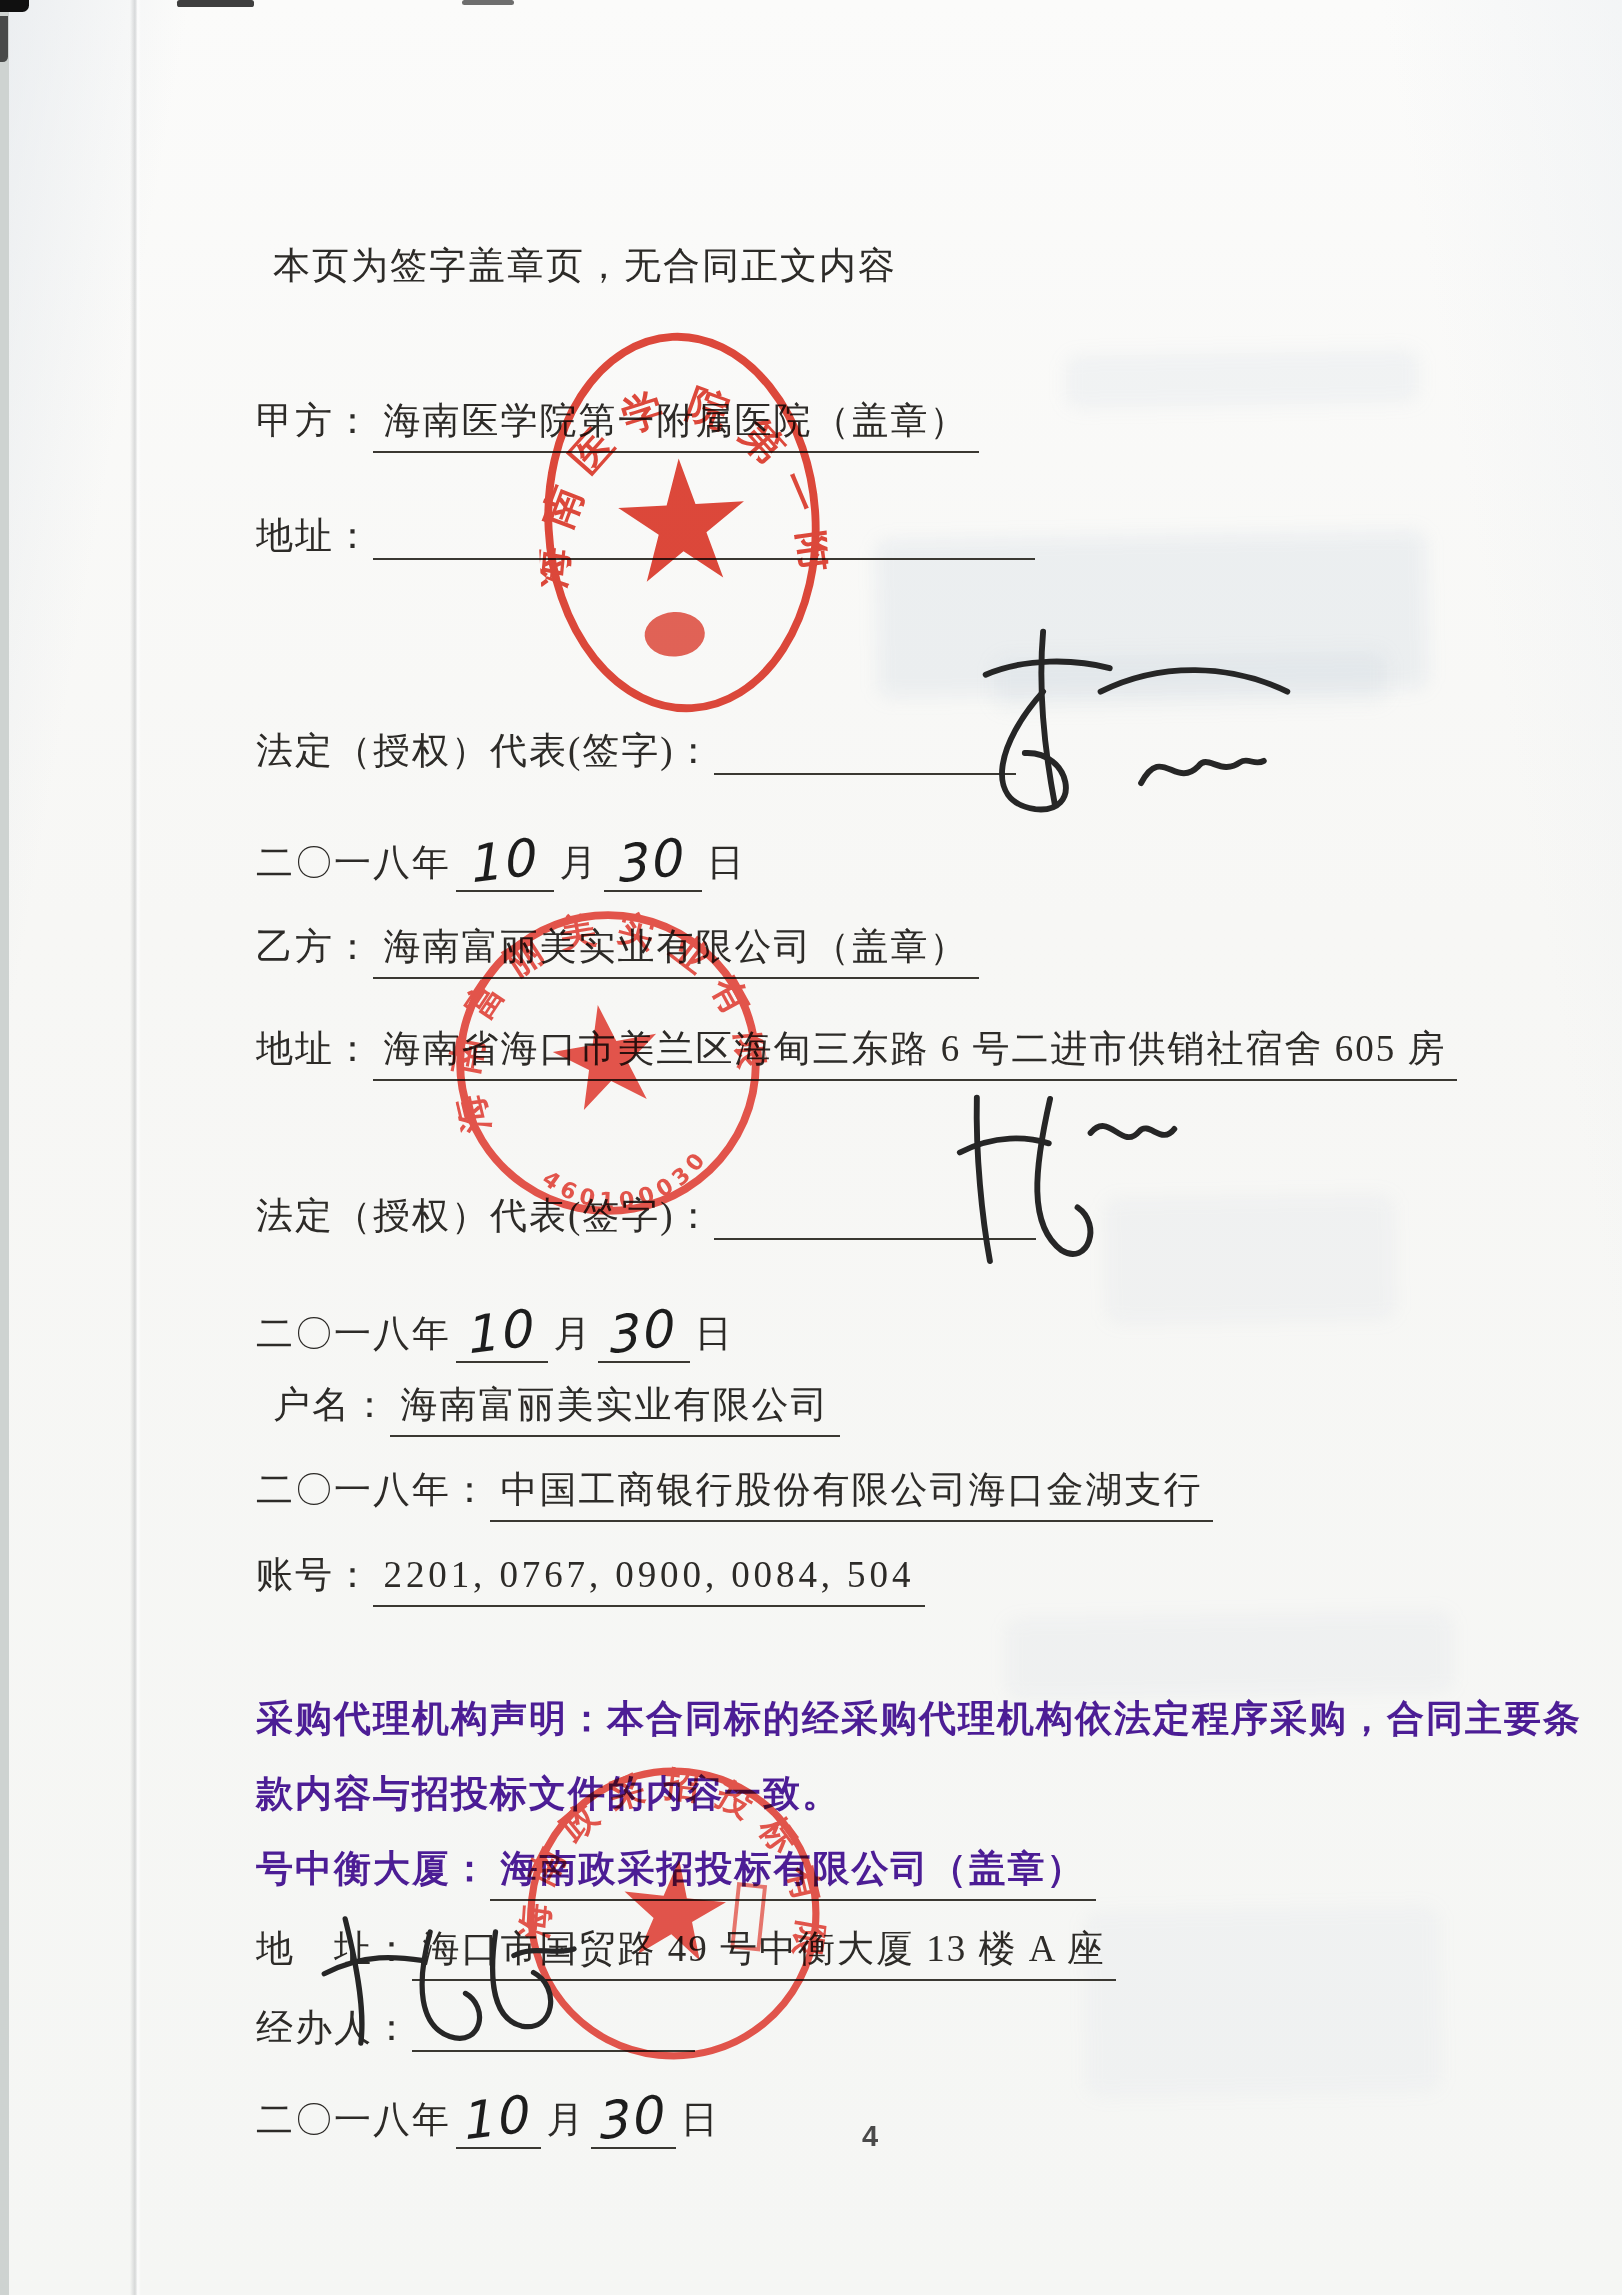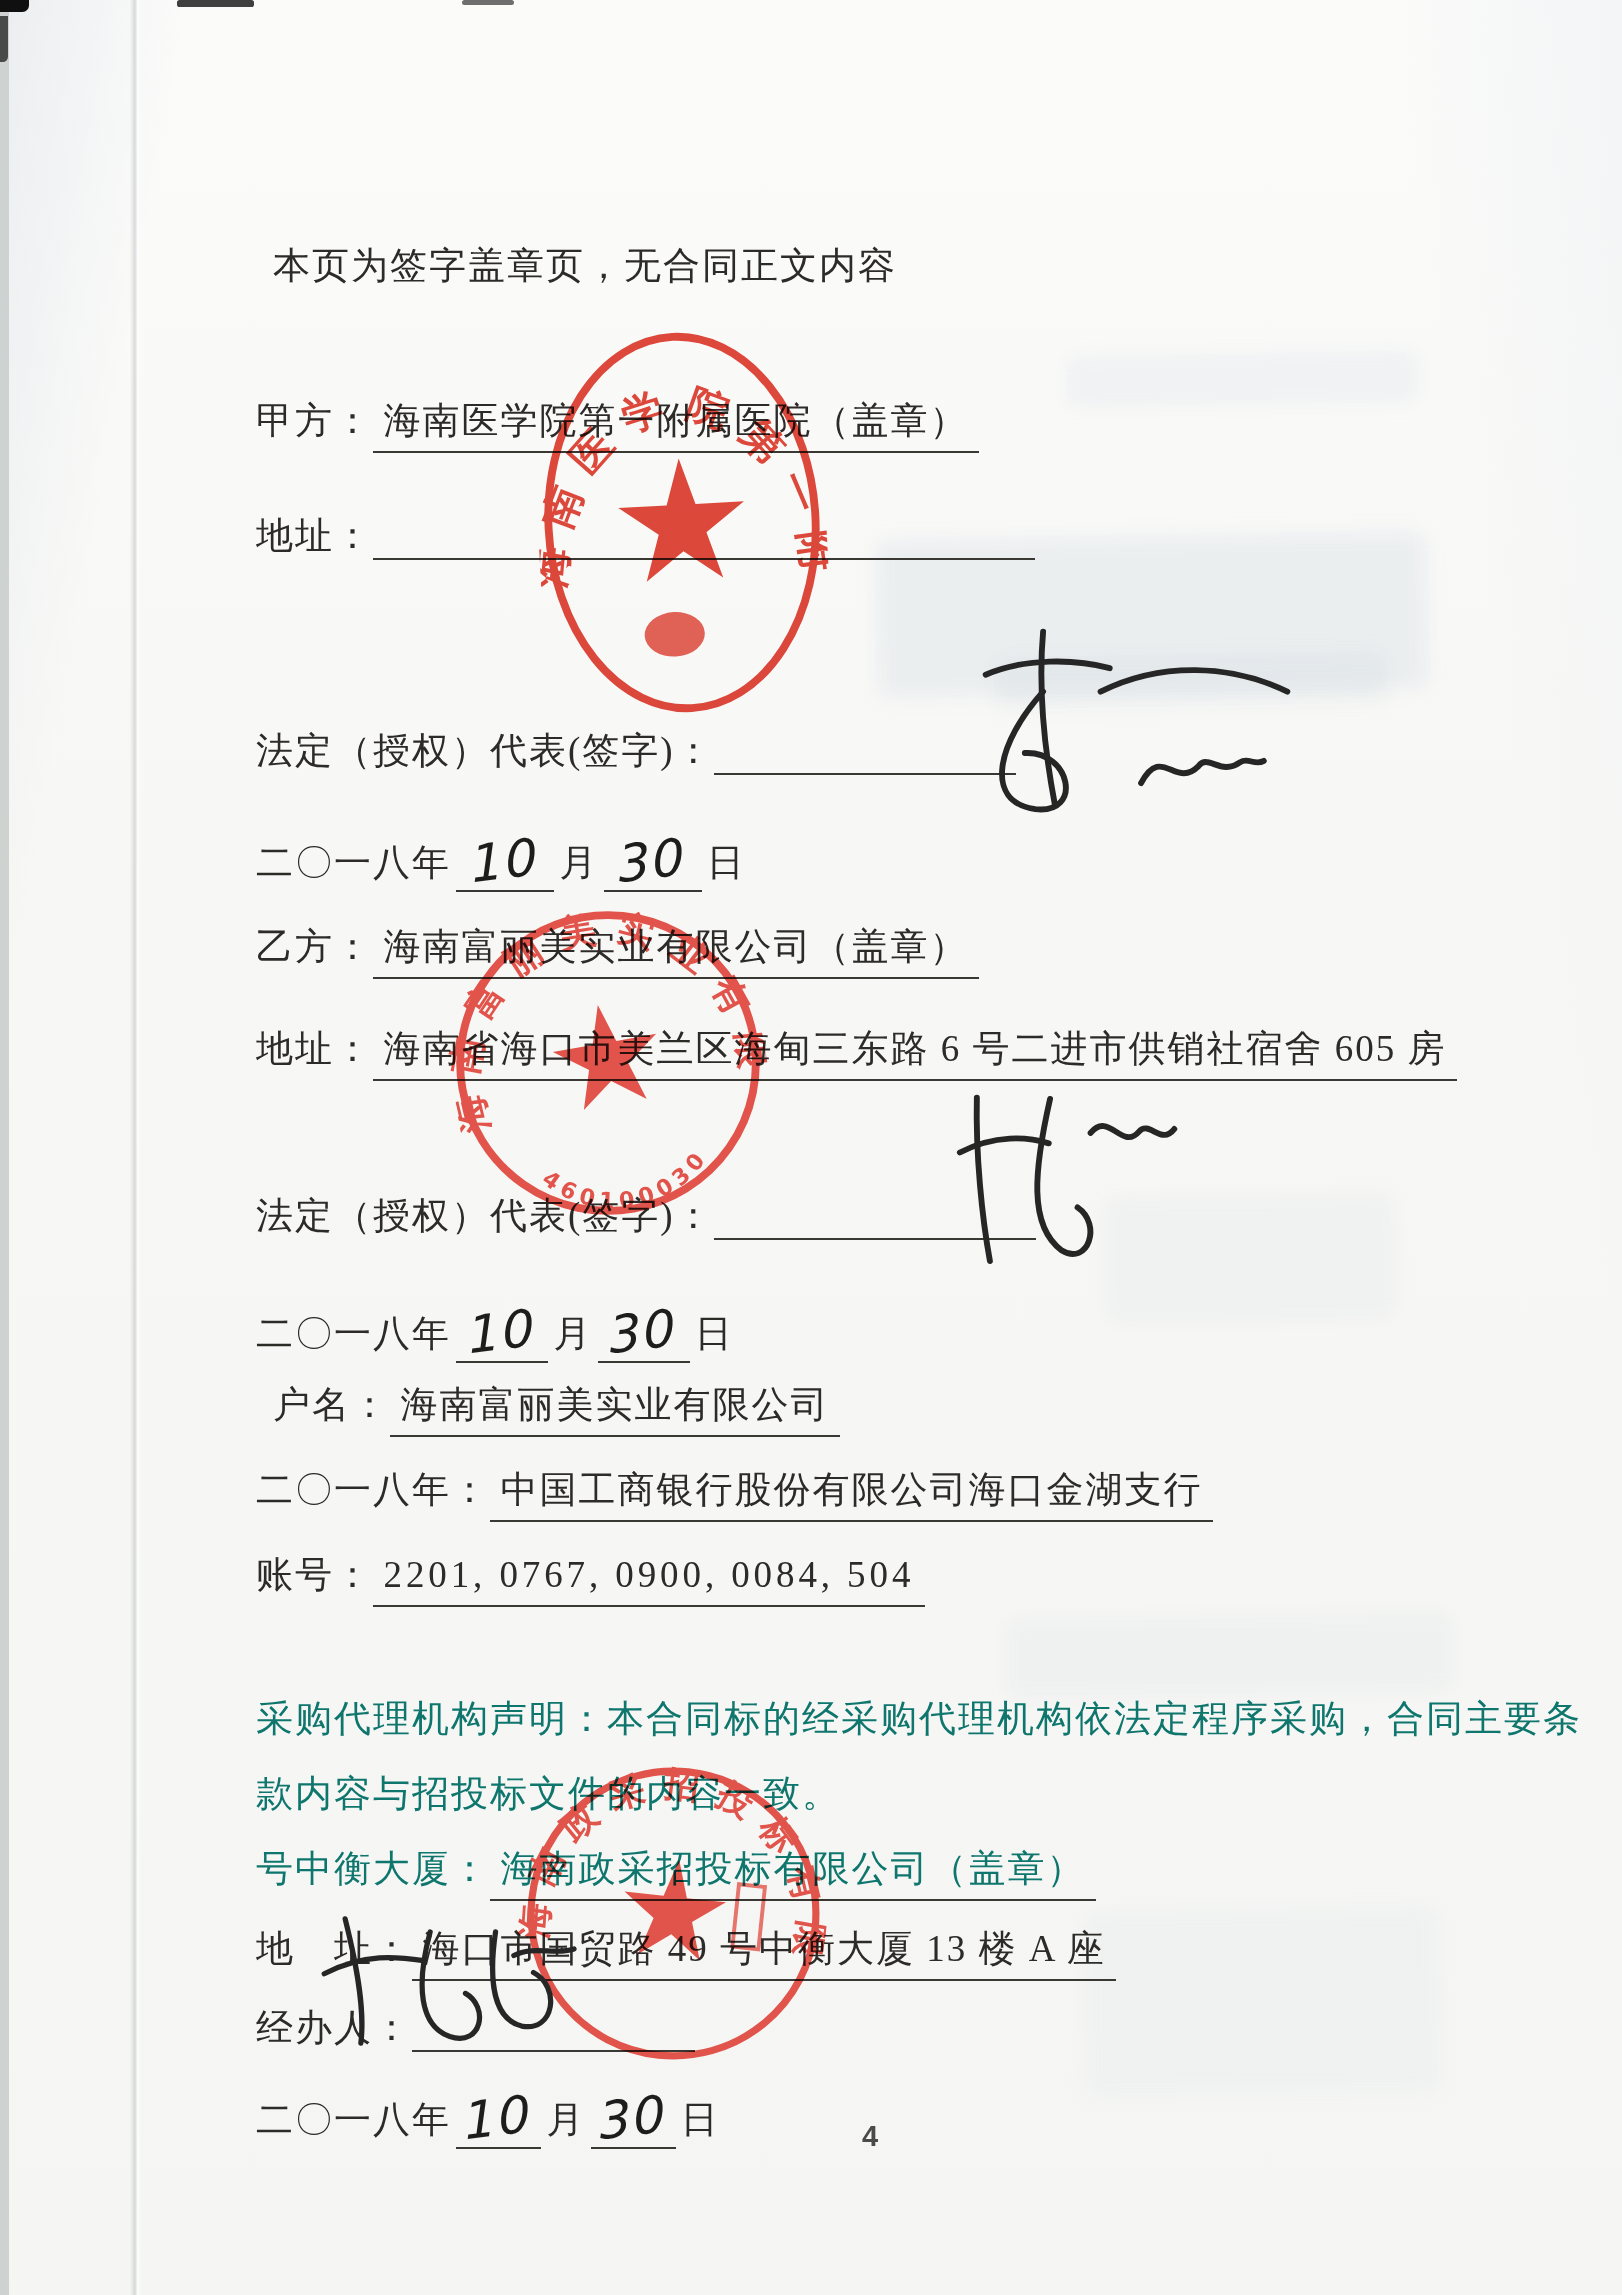--- a/index.html
+++ b/index.html
@@ -16,21 +16,21 @@
       linear-gradient(180deg, #fbfbfa 0%, #f7f7f5 40%, #f5f6f4 100%);
   }
   .crease{
     position:absolute;left:130px;top:0;width:10.5px;height:2295px;
     background:linear-gradient(90deg, rgba(0,0,0,0) 0%, rgba(120,125,130,.25) 45%, rgba(255,255,255,.8) 70%, rgba(0,0,0,0) 100%);
   }
   .line{
     position:absolute;white-space:nowrap;
     font-size:37px;line-height:1.25;color:#2d2b28;letter-spacing:2px;
   }
-  .b{font-weight:400;color:#0f766e;}
+  .b{font-weight:700;color:#4c1d95;}
   .u{
     display:inline-block;border-bottom:2.6px solid #3a3832;
     padding:0 10.5px 6.5px 10.5px;
   }
   .slot{
     display:inline-block;border-bottom:2.6px solid #3a3832;
     text-align:center;margin:0 5.2px;vertical-align:baseline;
   }
   .hw{
     font-family:"DejaVu Sans",sans-serif;font-style:italic;font-weight:400;

